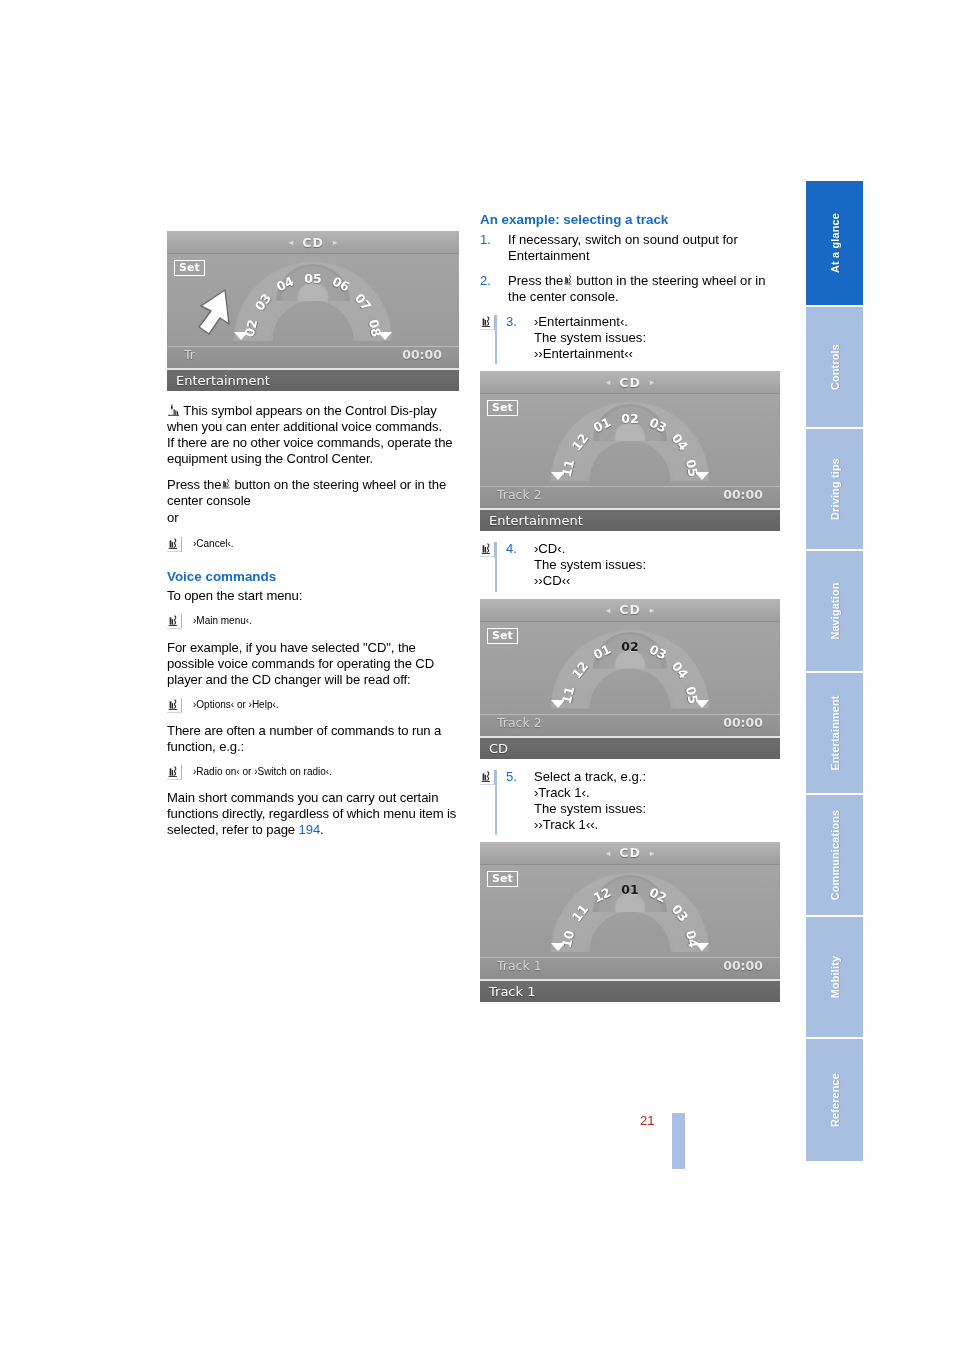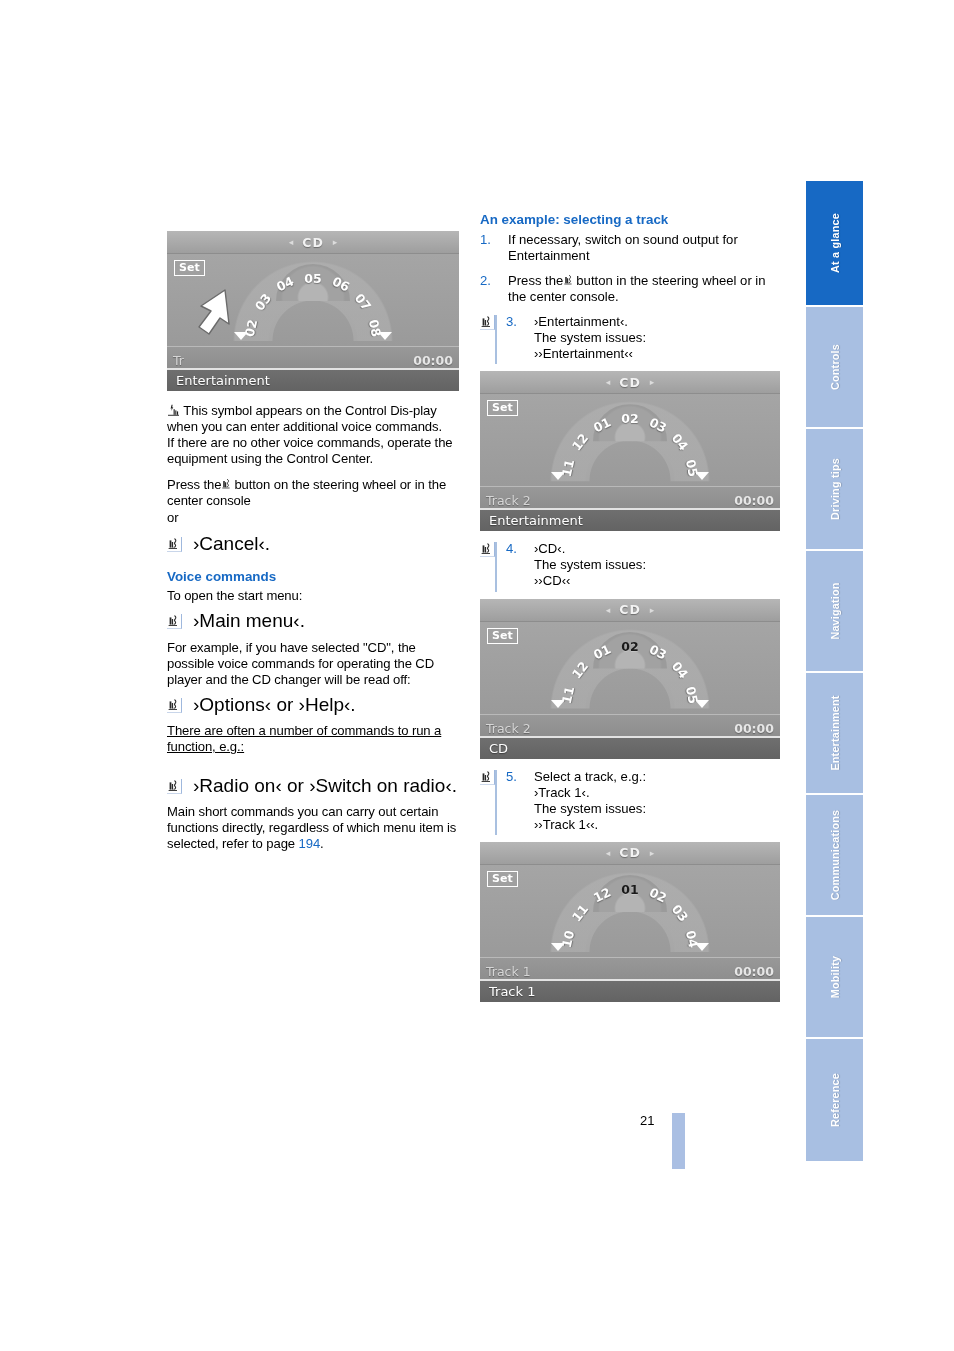--- a/index.html
+++ b/index.html
@@ -45,21 +45,21 @@
     width: 13px; height: 13px;
     vertical-align: -2px;
     position: relative;
   }
   .vicon svg { display:block; width:13px; height:13px; }
 
   
   .vcmd {
     position: relative;
     padding-left: 26px;
-    font-size: 19px;
+    font-size: 10px;
     line-height: 16.1px;
     margin: 0 0 10px 0;
   }
   .vcmd .gut {
     position:absolute; left:0; top:1px;
     width: 20px; height: 15px;
   }
   .vcmd .gut .box {
     position:absolute; left:0; top:0;
     width:15px; height:15px;
@@ -185,22 +185,22 @@
     border-right:7px solid transparent;
     border-top:8px solid #ffffff;
   }
   .dial .endmark.l { left: 1px; }
   .dial .endmark.r { right: 1px; }
 
   .shot .trackbar {
     height: 22px;
     background: linear-gradient(#989898,#8e8e8e);
     border-top:1px solid #b9b9b9;
-    display:flex; align-items:flex-end; justify-content:space-between;
-    padding: 0 6px;
+    display:flex; align-items:flex-start; justify-content:space-between;
+    padding: 0 17px;
   }
   .shot .trackbar .t {
     color:#d6d6d6; font-size:12.5px;
     text-shadow: 0 1px 1px rgba(0,0,0,.3);
   }
   .shot .trackbar .time {
     color:#e6e6e6; font-size:12.5px; font-weight:bold;
     text-shadow: 0 1px 1px rgba(0,0,0,.3);
   }
   .shot .botbar {
@@ -237,21 +237,21 @@
     transform: translate(-50%,-50%) rotate(-90deg);
     white-space: nowrap;
     text-shadow: 0 1px 1px rgba(0,0,0,.18);
   }
   .thumb.active { background:#1769c4; }
   .thumb.idle { background:#a8bfe2; }
 
   
   #pagenum {
     position:absolute; left:640px; top:1113px;
-    font-size:13px; color:#000000;
+    font-size:13px; color:#b91c1c;
   }
   #pagebar {
     position:absolute; left:672px; top:1113px;
     width:13px; height:56px; background:#aabfe3;
   }
 </style>
 </head>
 <body>
 
 <div id="page">
@@ -386,21 +386,21 @@
             <path d="M4.8 5.0 h1.3 v5.6 h-1.3 z"></path>
             <path d="M7.3 1.8 c1.5 .5 1.8 1.8 1.2 2.8 c-.4 .6 -1.0 .9 -1.0 1.7 c0 1.0 1.2 1.4 1.1 2.5 c-.1 .9 -1.0 1.5 -2.0 1.4" fill="none" stroke="#2a2a2a" stroke-width="1.1"></path>
             <path d="M1.6 11.1 h8.4 v.9 h-8.4 z"></path>
           </g>
             </svg>
         </span>
       </span>
       <span>›Options‹ or ›Help‹.</span>
     </div>
 
-    <p class="p" style="margin-bottom:23px;text-decoration:underline;">There are often a number of commands to run a function, e.g.:</p>
+    <p class="p" style="margin-bottom:9px;">There are often a number of commands to run a function, e.g.:</p>
 
     <div class="vcmd">
       <span class="gut">
         <span class="box">
           <svg viewBox="0 0 15 15" width="15" height="15">
               <g fill="#2a2a2a">
             <path d="M2.6 3.4 h1.8 v7.2 h-1.8 z"></path>
             <path d="M4.8 5.0 h1.3 v5.6 h-1.3 z"></path>
             <path d="M7.3 1.8 c1.5 .5 1.8 1.8 1.2 2.8 c-.4 .6 -1.0 .9 -1.0 1.7 c0 1.0 1.2 1.4 1.1 2.5 c-.1 .9 -1.0 1.5 -2.0 1.4" fill="none" stroke="#2a2a2a" stroke-width="1.1"></path>
             <path d="M1.6 11.1 h8.4 v.9 h-8.4 z"></path>

